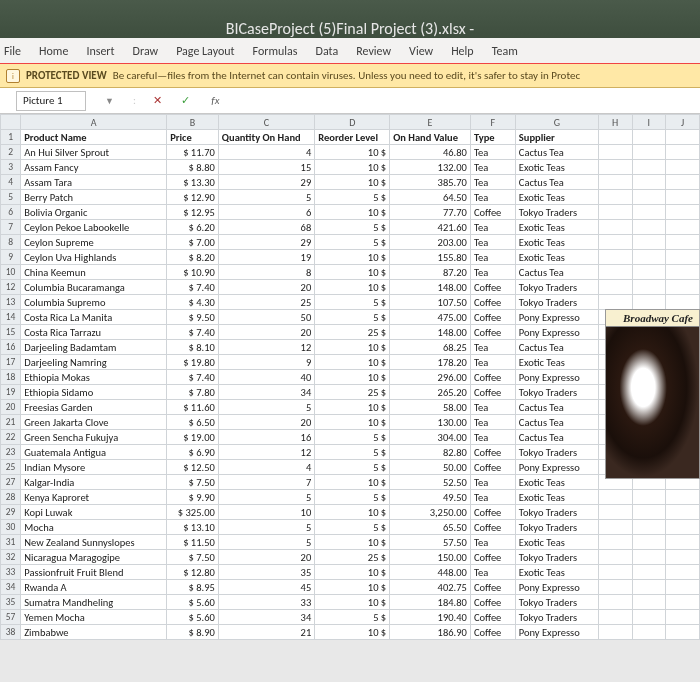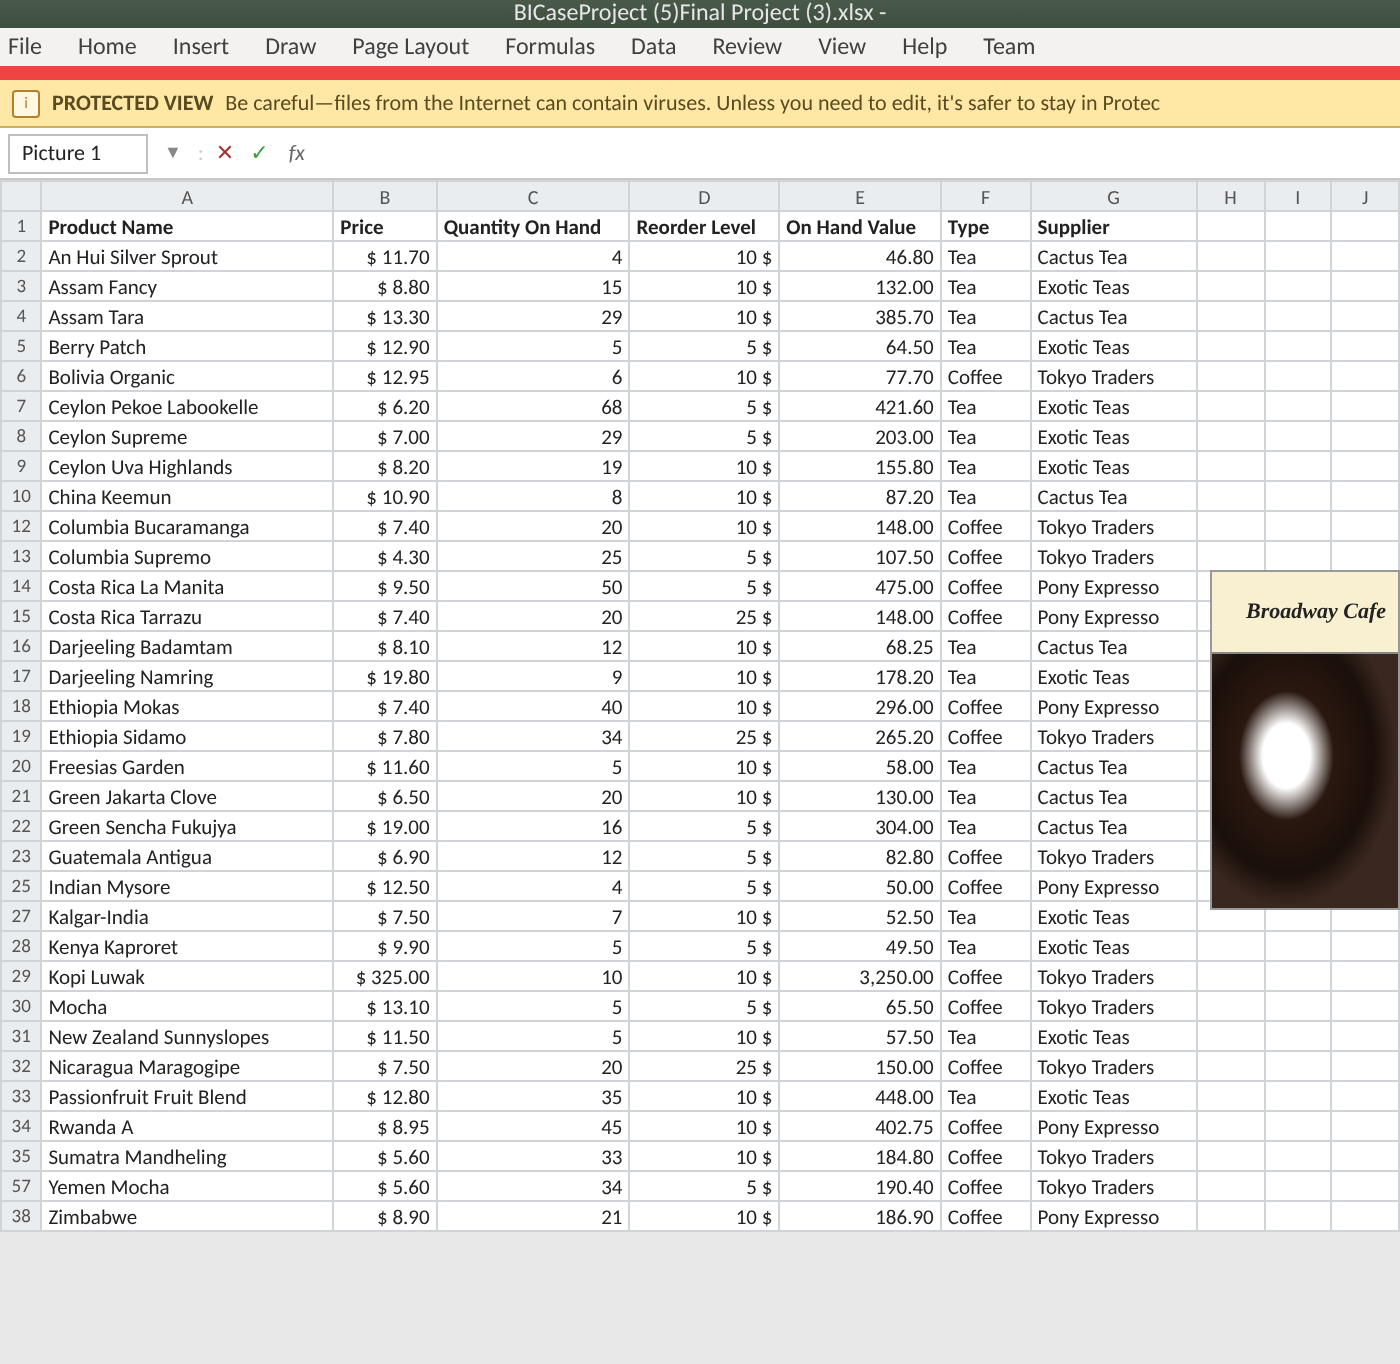--- a/index.html
+++ b/index.html
@@ -8,29 +8,29 @@
     font-size: 11px;
     background: #e8e8e8;
     width: 700px;
     height: 682px;
     overflow: hidden;
     color: #222;
   }
   .title-bar {
     background: linear-gradient(#4a5a4a,#3e4e3e);
     color: #e6e6e6;
-    height: 14px;
+    height: 38px;
     display: flex;
-    align-items: flex-start;
+    align-items: flex-end;
     justify-content: center;
-    font-size: 12px;
+    font-size: 16px;
   }
   .menu-bar {
     background: #f3f2f1;
-    border-bottom: 7px solid #ef4444;
+    border-bottom: 1px solid #ef4444;
     height: 26px;
     display: flex;
     align-items: center;
     padding: 0 4px;
     gap: 18px;
     font-size: 12px;
     color: #404040;
   }
   .menu-bar span { cursor: pointer; }
   .protected {
@@ -54,22 +54,22 @@
     font-size: 8px;
     color: #b08030;
     background:#fff7e0;
   }
   .name-row {
     background: #fff;
     border-bottom: 1px solid #c8c8c8;
     height: 26px;
     display: flex;
     align-items: center;
-    padding: 0 4px;
-    gap: 4px;
+    padding: 0 16px;
+    gap: 15px;
   }
   .name-box {
     border: 1px solid #c0c0c0;
     background: #fff;
     width: 70px;
     height: 20px;
     display: flex;
     align-items: center;
     padding: 0 6px;
     font-size: 11px;
@@ -119,21 +119,21 @@
   .imgbox {
     position:absolute;
     right:0; top:195px;
     width:95px; height:170px;
     background:#ddd;
     border:1px solid #999;
     display:flex;flex-direction:column;
     font-size:10px;
     overflow:hidden;
   }
-  .imgbox .lbl{background:#f8f0d0;text-align:right;padding:14px 6px;font-style:italic;font-weight:bold;font-family:Georgia,serif;font-size:11px;}
+  .imgbox .lbl{background:#f8f0d0;text-align:right;padding:2px 6px;font-style:italic;font-weight:bold;font-family:Georgia,serif;font-size:11px;}
   .imgbox .cup{
     flex:1;background:radial-gradient(ellipse at 40% 40%,#fff 15%,#2a1810 30%,#1a0f0a 55%,#3a2820 70%);
     border-top:1px solid #888;
   }
   .wrap { position:relative; }
 </style>
 </head>
 <body>
 
 <div class="title-bar">

